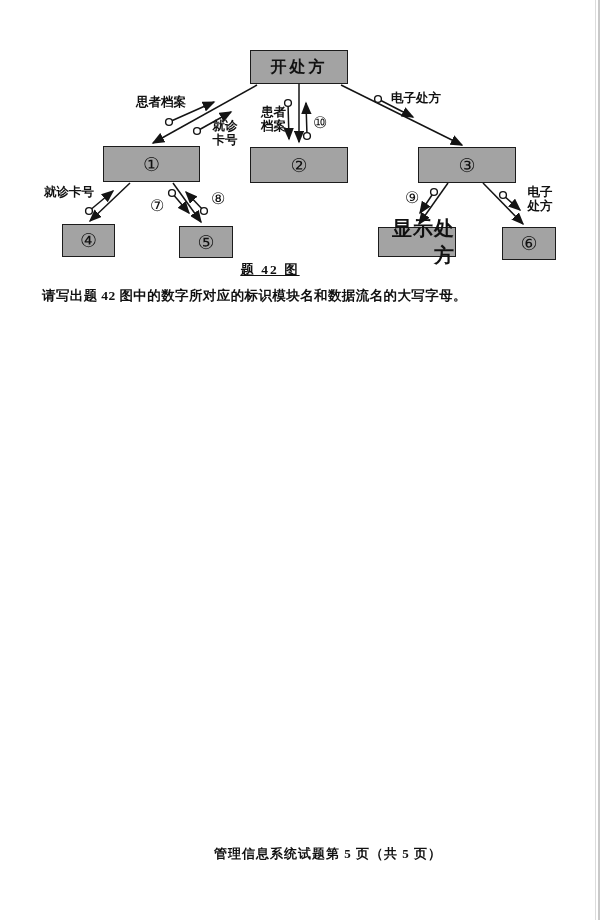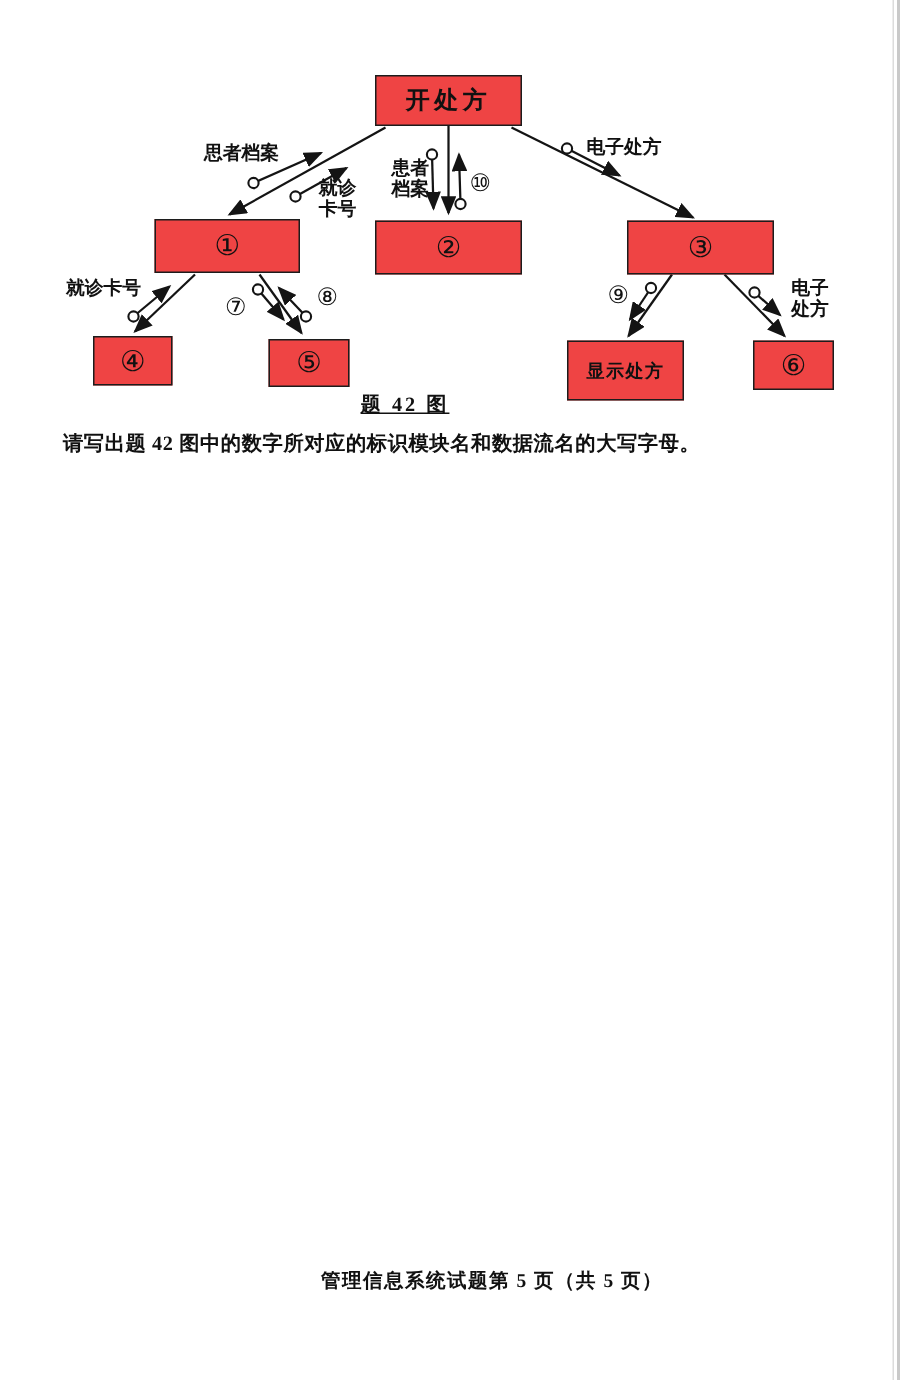--- a/index.html
+++ b/index.html
@@ -5,21 +5,21 @@
   html,body{margin:0;padding:0;}
   body{
     width:600px;height:920px;position:relative;background:#ffffff;
     font-family:"Liberation Serif","DejaVu Serif",serif;color:#111;
     overflow:hidden;
   }
   .page-edge-line{position:absolute;top:0;bottom:0;width:1px;background:#dcdcdc;}
   .page-edge-line.outer{width:2px;background:#c9c9c9;}
   svg.diagram{position:absolute;left:0;top:0;z-index:1;}
   .node{
-    position:absolute;z-index:2;background:#ef4444;border:1.5px solid #1c1c1c;
+    position:absolute;z-index:2;background:#a3a3a3;border:1.5px solid #1c1c1c;
     display:flex;align-items:center;justify-content:center;
     font-weight:700;box-sizing:border-box;
   }
   .node.cn{font-size:16px;letter-spacing:3px;}
   .node.num{font-size:19px;font-weight:400;}
   .flow-label{
     position:absolute;z-index:3;font-size:12.5px;font-weight:700;
     line-height:13.5px;white-space:nowrap;
   }
   .flow-label.center{text-align:center;}
@@ -86,26 +86,26 @@
     <circle cx="503" cy="195" r="3.4"></circle>
   </g>
 </svg>
 
 <div class="node cn" style="left:250px;top:50px;width:98px;height:34px;">开处方</div>
 <div class="node num" style="left:103px;top:146px;width:97px;height:36px;">①</div>
 <div class="node num" style="left:250px;top:147px;width:98px;height:36px;">②</div>
 <div class="node num" style="left:418px;top:147px;width:98px;height:36px;">③</div>
 <div class="node num" style="left:62px;top:224px;width:53px;height:33px;">④</div>
 <div class="node num" style="left:179px;top:226px;width:54px;height:32px;">⑤</div>
-<div class="node cn" style="left:378px;top:227px;width:78px;height:40px;font-size:12px;letter-spacing:1px;text-align:right;">显示处方</div>
+<div class="node cn" style="left:378px;top:227px;width:78px;height:30px;font-size:20px;letter-spacing:1px;text-align:right;">显示处方</div>
 <div class="node num" style="left:502px;top:227px;width:54px;height:33px;">⑥</div>
 
 <div class="flow-label" style="left:136px;top:96px;">思者档案</div>
 
-<div class="flow-label center" style="left:209px;top:120px;width:32px;font-family:Liberation Mono, monospace;">
+<div class="flow-label center" style="left:209px;top:120px;width:32px;">
   <div>就诊</div>
   <div>卡号</div>
 </div>
 
 <div class="flow-label center" style="left:256px;top:106px;width:30px;text-align:right;">
   <div>患者</div>
   <div>档案</div>
 </div>
 
 <div class="flow-num" style="left:313px;top:115px;">⑩</div>

